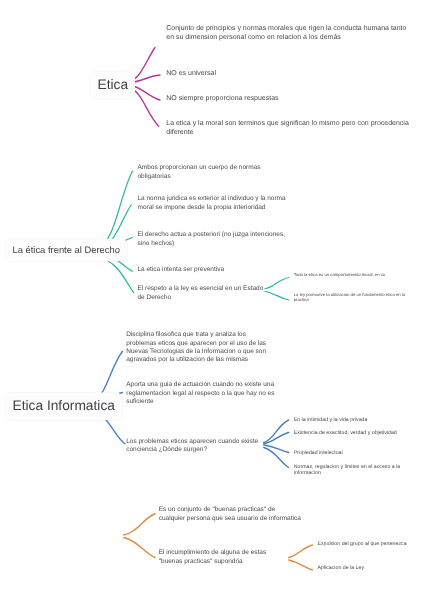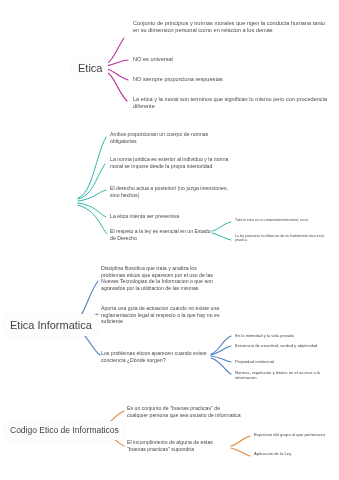--- a/index.html
+++ b/index.html
@@ -83,20 +83,21 @@
   <div class="node root root-etica" style="left:72px;top:57px;">Etica</div>
 
   <div class="node leaf l-lg" style="left:133px;top:20px;width:195px;">Conjunto de principios y normas morales que rigen la conducta humana tanto en su dimension personal como en relacion a los demás</div>
 
   <div class="node leaf l-lg" style="left:133px;top:56px;width:180px;">NO es universal</div>
 
   <div class="node leaf l-lg" style="left:133px;top:76px;width:185px;">NO siempre proporciona respuestas</div>
 
   <div class="node leaf l-lg" style="left:133px;top:96px;width:198px;">La etica y la moral son terminos que significan lo mismo pero con procedencia diferente</div>
 
+  <div class="node root root-derecho" style="left:4px;top:191px;">La ética frente al Derecho</div>
 
   <div class="node leaf l-md" style="left:110px;top:131px;width:120px;">Ambos proporcionan un cuerpo de normas obligatorias</div>
 
   <div class="node leaf l-md" style="left:110px;top:156px;width:122px;">La norma juridica es exterior al individuo y la norma moral se impone desde la propia interioridad</div>
 
   <div class="node leaf l-md" style="left:110px;top:185px;width:118px;">El derecho actua a posteriori (no juzga intenciones, sino hechos)</div>
 
   <div class="node leaf l-md" style="left:110px;top:213px;width:125px;">La etica intenta ser preventiva</div>
 
   <div class="node leaf l-md" style="left:110px;top:228px;width:104px;">El respeto a la ley es esencial en un Estado de Derecho</div>
@@ -114,21 +115,20 @@
   <div class="node leaf l-md" style="left:101px;top:350px;width:108px;">Los problemas eticos aparecen cuando existe conciencia ¿Dónde surgen?</div>
 
   <div class="node leaf l-sm" style="left:235px;top:333px;width:104px;">En la intimidad y la vida privada</div>
 
   <div class="node leaf l-sm" style="left:235px;top:343px;width:104px;">Existencia de exactitud, verdad y objetividad</div>
 
   <div class="node leaf l-sm" style="left:235px;top:359px;width:100px;">Propiedad intelectual</div>
 
   <div class="node leaf l-sm" style="left:235px;top:370px;width:100px;">Normas, regulacion y limites en el acceso a la informacion</div>
 
-  <div class="node root root-codigo" style="left:4px;top:421px;">Codigo Etico de Informaticos</div>
 
   <div class="node leaf l-md" style="left:127px;top:405px;width:115px;">Es un conjunto de "buenas practicas" de cualquier persona que sea usuario de informatica</div>
 
   <div class="node leaf l-md" style="left:127px;top:439px;width:102px;">El incumplimiento de alguna de estas "buenas practicas" supondria</div>
 
   <div class="node leaf l-sm" style="left:254px;top:432px;width:85px;">Expulsion del grupo al que pertenezca</div>
 
   <div class="node leaf l-sm" style="left:254px;top:451px;width:85px;">Aplicacion de la Ley</div>
 
 </div>

